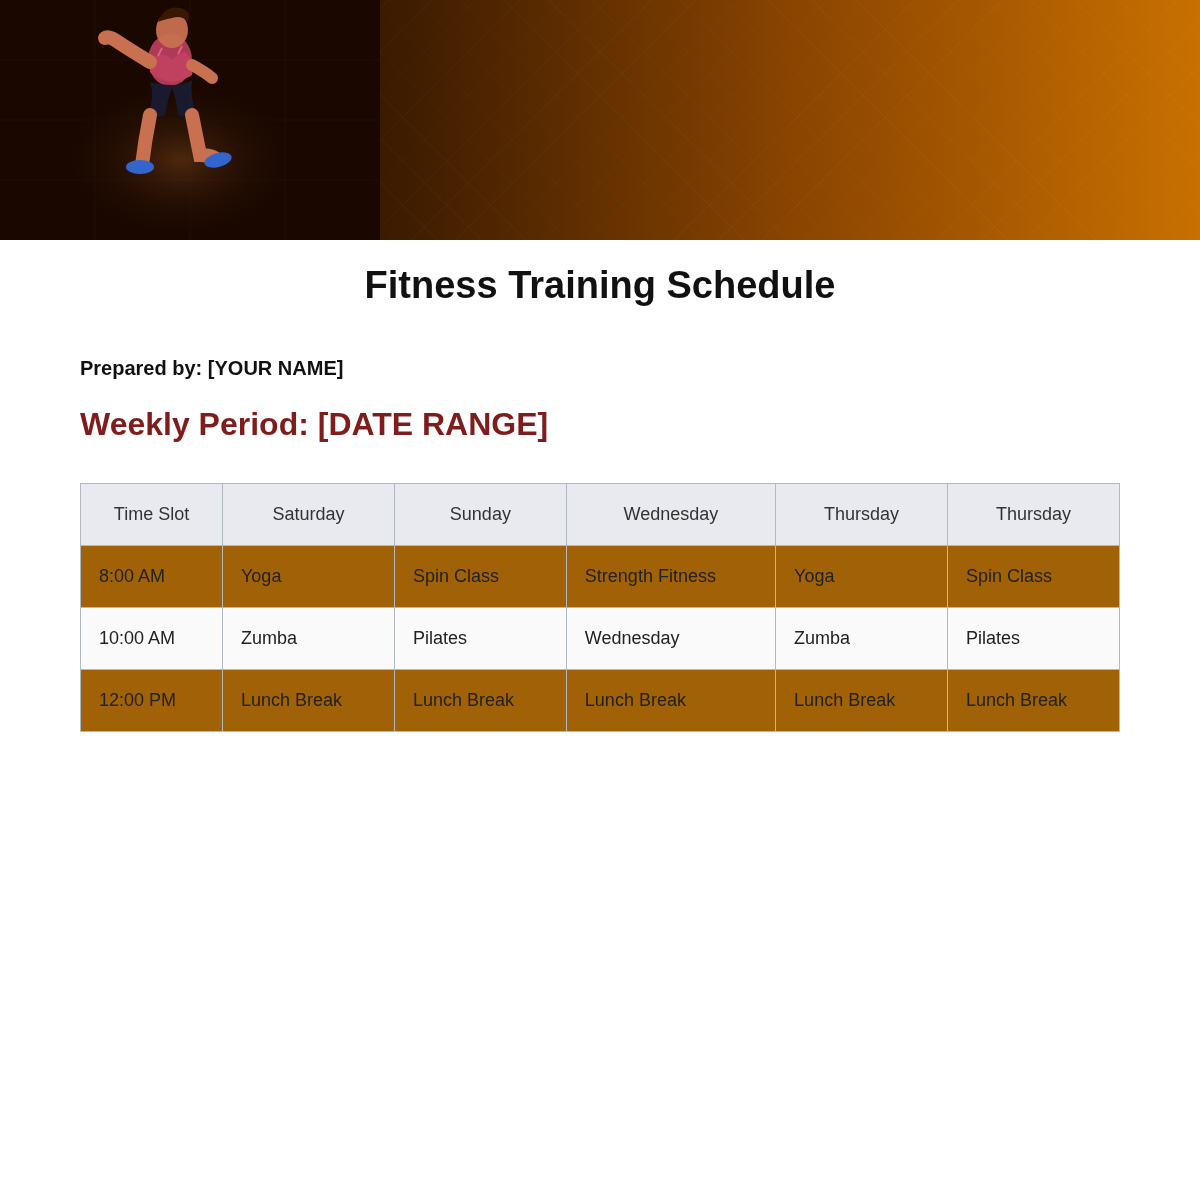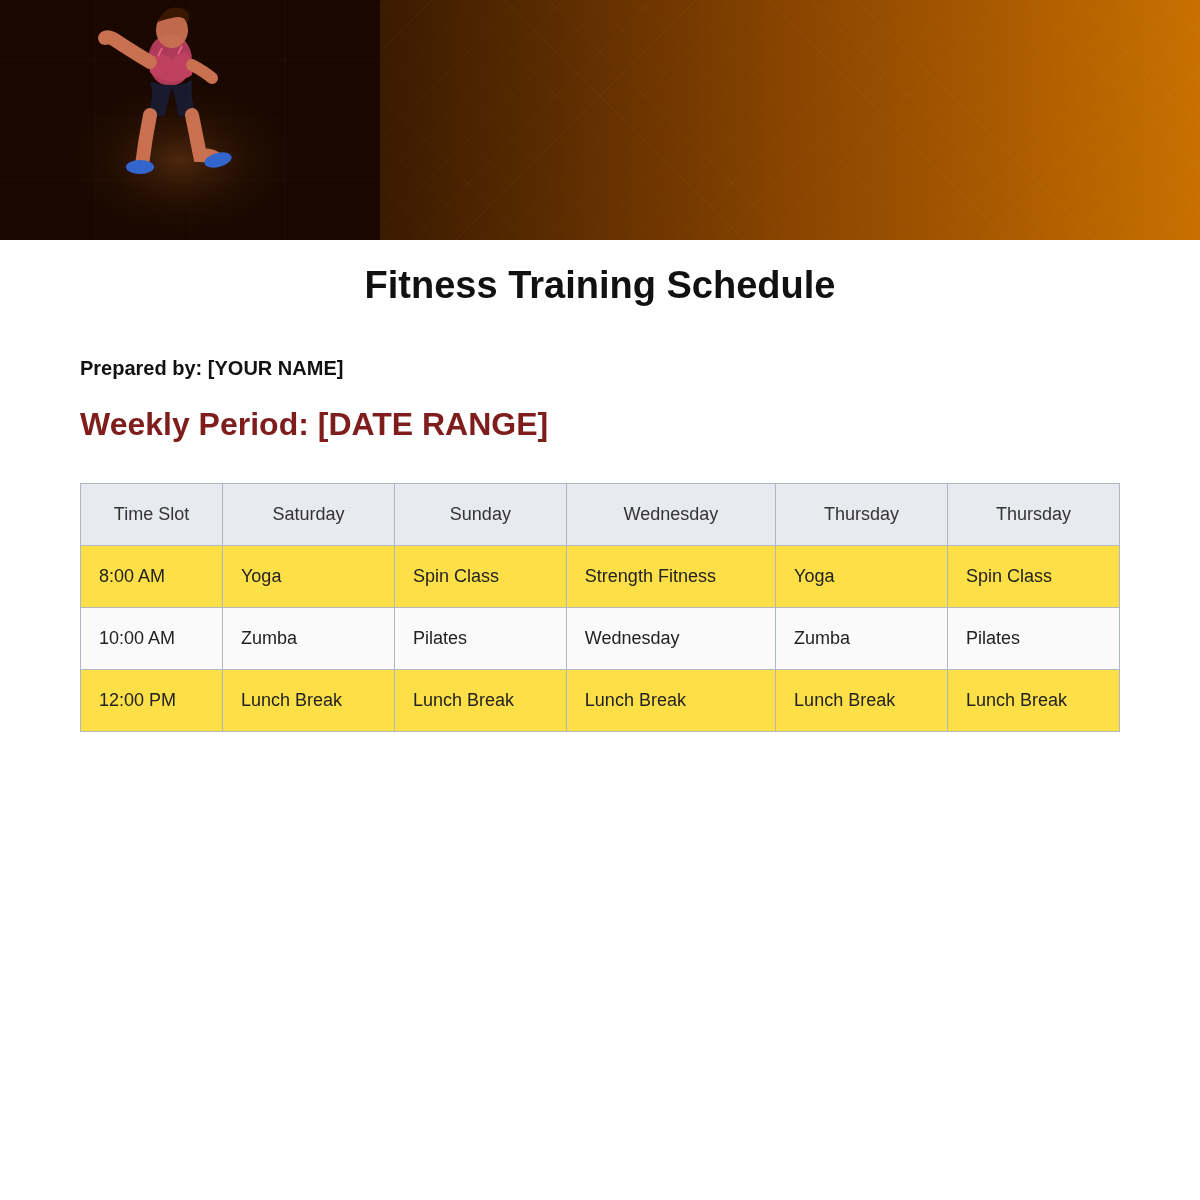--- a/index.html
+++ b/index.html
@@ -133,21 +133,21 @@
     }
 
     .schedule-table thead th {
       font-weight: normal;
       color: #333;
       text-align: center;
     }
 
     .schedule-table tbody td {
       color: #222;
-      background: #fde047;
+      background: #a16207;
     }
 
     .schedule-table tbody tr:nth-child(even) td {
       background: #fafafa;
     }
 
     .time-col {
       white-space: nowrap;
     }
   </style>

